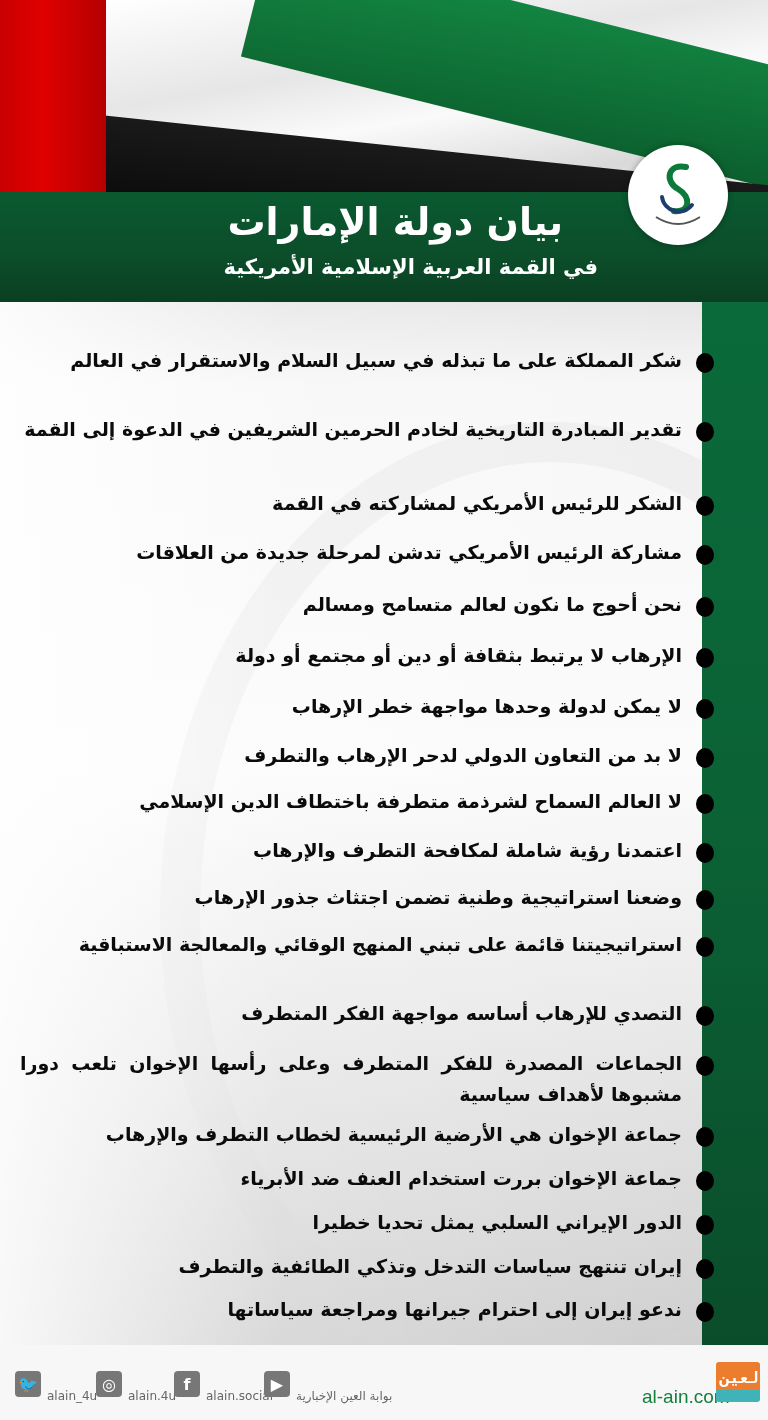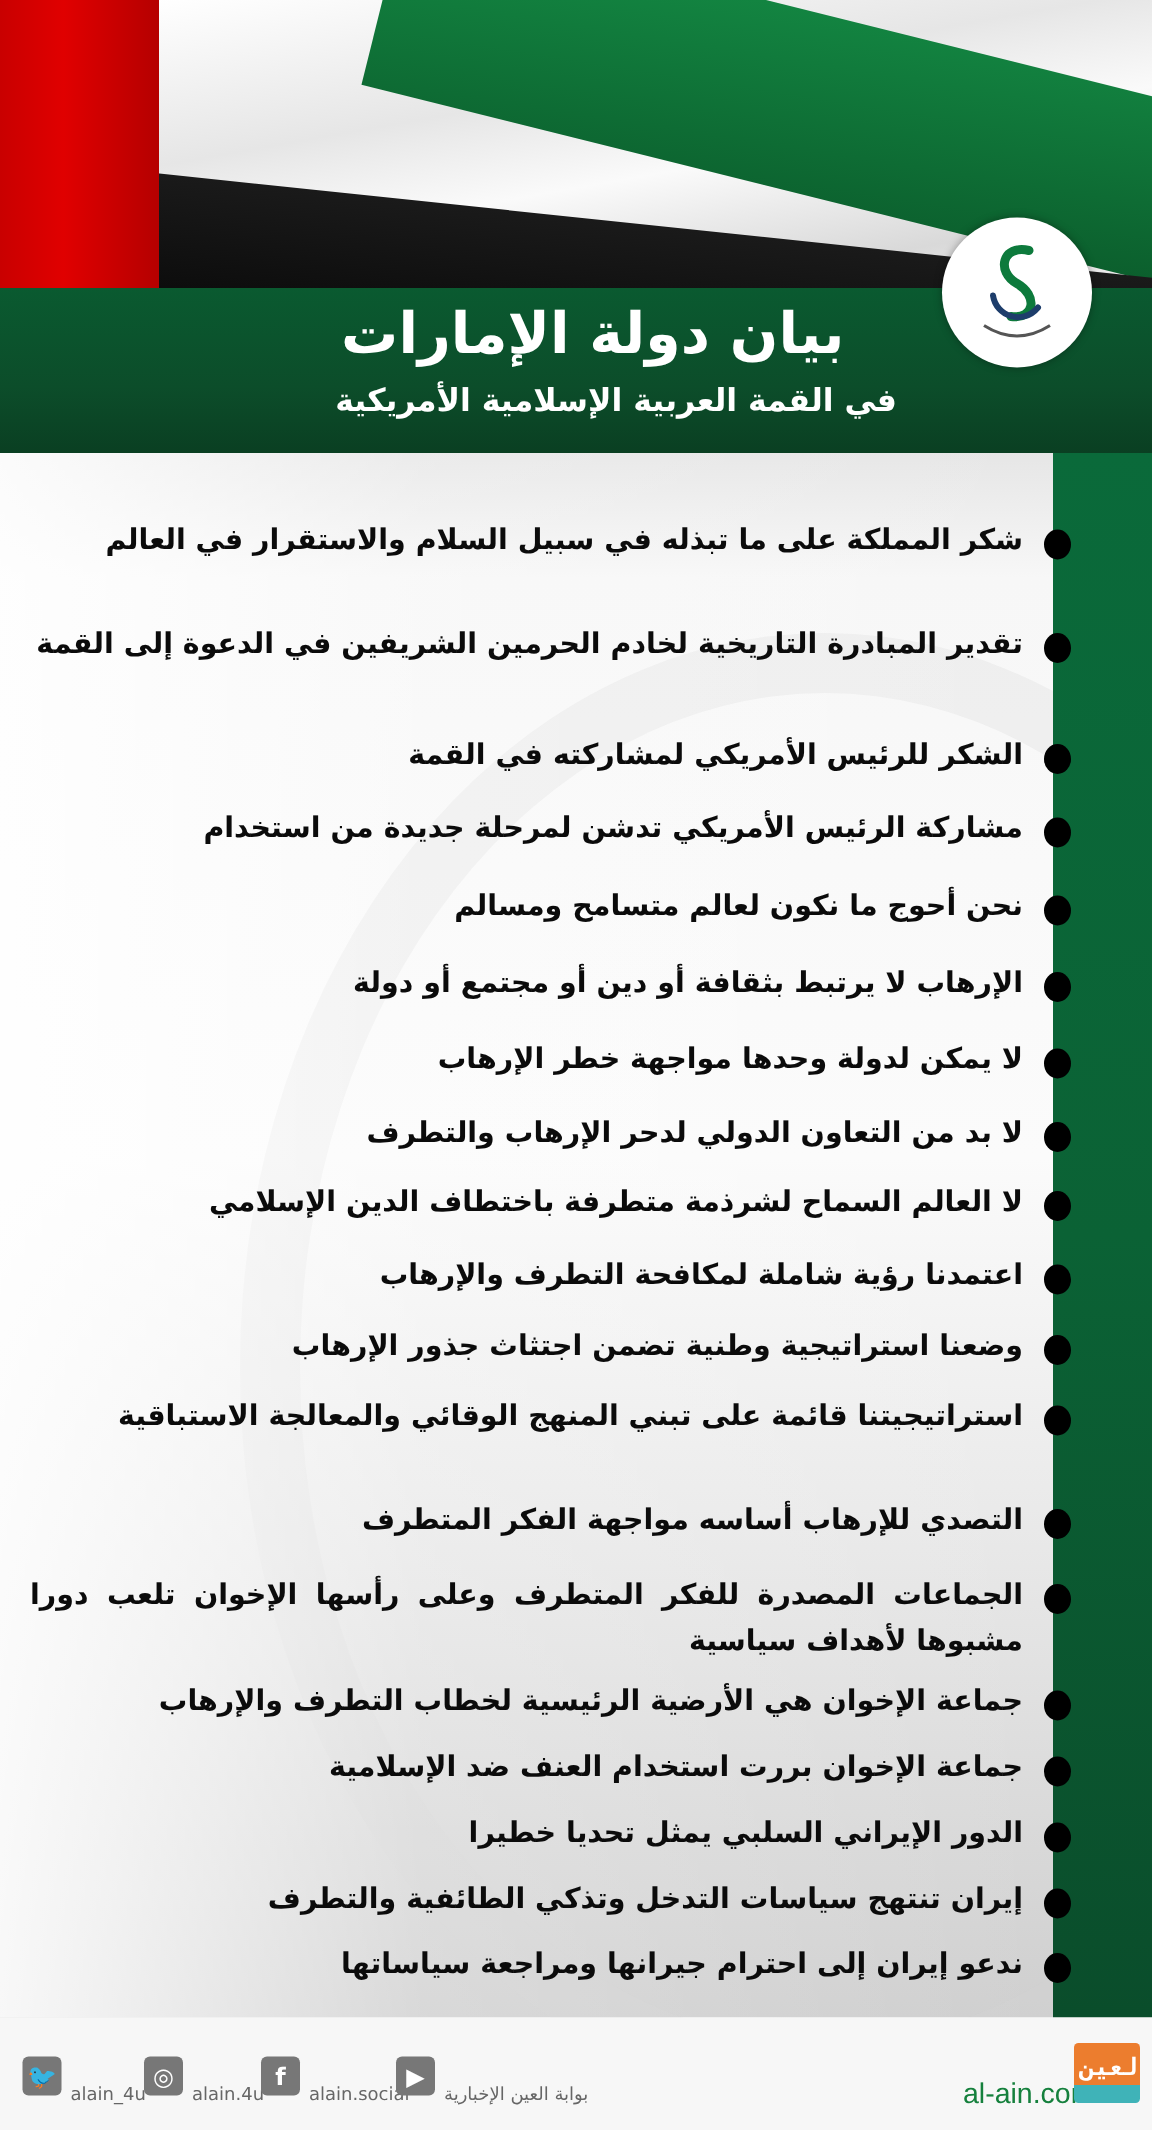--- a/index.html
+++ b/index.html
@@ -66,21 +66,21 @@
 <div class="item" style="top:414px">
     <span class="bullet" style="top:8px"></span>
     <span class="item-text">تقدير المبادرة التاريخية لخادم الحرمين الشريفين في الدعوة إلى القمة</span>
   </div>
 <div class="item" style="top:488px">
     <span class="bullet" style="top:8px"></span>
     <span class="item-text">الشكر للرئيس الأمريكي لمشاركته في القمة</span>
   </div>
 <div class="item" style="top:537px">
     <span class="bullet" style="top:8px"></span>
-    <span class="item-text">مشاركة الرئيس الأمريكي تدشن لمرحلة جديدة من استخدام</span>
+    <span class="item-text">مشاركة الرئيس الأمريكي تدشن لمرحلة جديدة من العلاقات</span>
   </div>
 <div class="item" style="top:589px">
     <span class="bullet" style="top:8px"></span>
     <span class="item-text">نحن أحوج ما نكون لعالم متسامح ومسالم</span>
   </div>
 <div class="item" style="top:640px">
     <span class="bullet" style="top:8px"></span>
     <span class="item-text">الإرهاب لا يرتبط بثقافة أو دين أو مجتمع أو دولة</span>
   </div>
 <div class="item" style="top:691px">
@@ -114,21 +114,21 @@
 <div class="item" style="top:1048px">
     <span class="bullet" style="top:8px"></span>
     <span class="item-text">الجماعات المصدرة للفكر المتطرف وعلى رأسها الإخوان تلعب دورا مشبوها لأهداف سياسية</span>
   </div>
 <div class="item" style="top:1119px">
     <span class="bullet" style="top:8px"></span>
     <span class="item-text">جماعة الإخوان هي الأرضية الرئيسية لخطاب التطرف والإرهاب</span>
   </div>
 <div class="item" style="top:1163px">
     <span class="bullet" style="top:8px"></span>
-    <span class="item-text">جماعة الإخوان بررت استخدام العنف ضد الإسلامية</span>
+    <span class="item-text">جماعة الإخوان بررت استخدام العنف ضد الأبرياء</span>
   </div>
 <div class="item" style="top:1207px">
     <span class="bullet" style="top:8px"></span>
     <span class="item-text">الدور الإيراني السلبي يمثل تحديا خطيرا</span>
   </div>
 <div class="item" style="top:1251px">
     <span class="bullet" style="top:8px"></span>
     <span class="item-text">إيران تنتهج سياسات التدخل وتذكي الطائفية والتطرف</span>
   </div>
 <div class="item" style="top:1294px">

